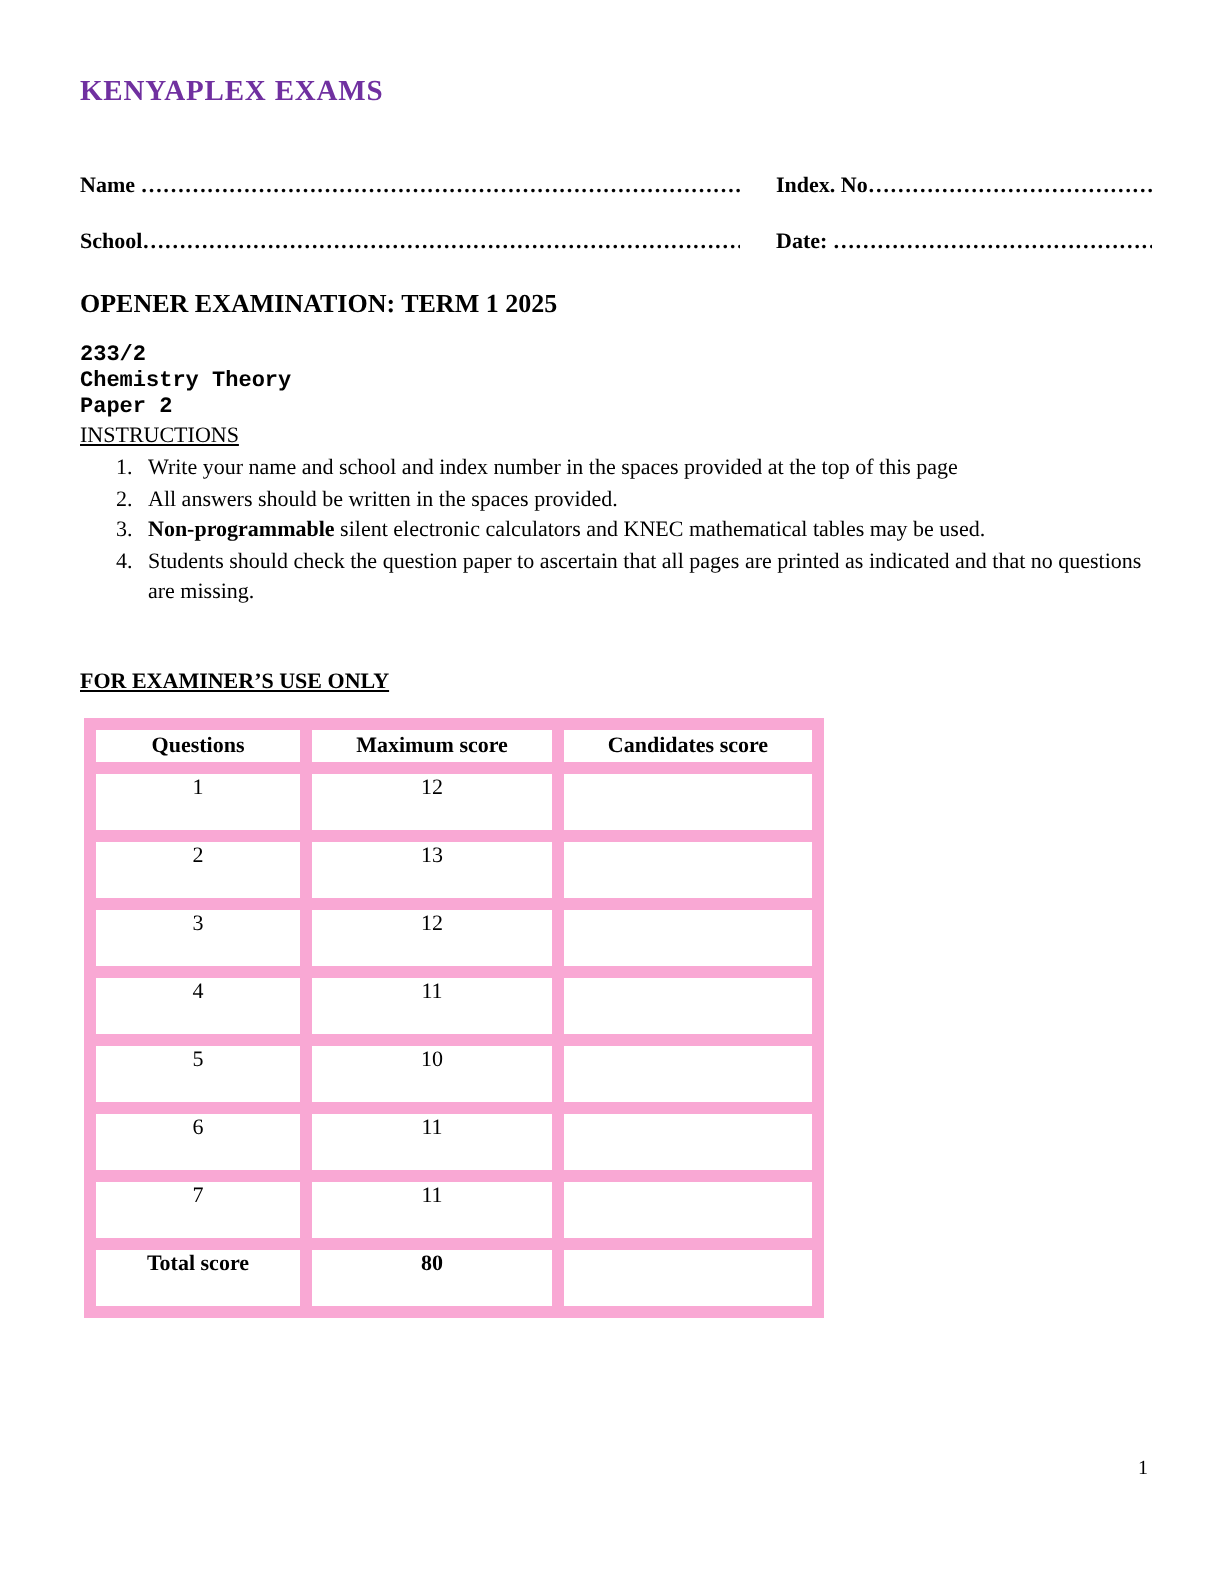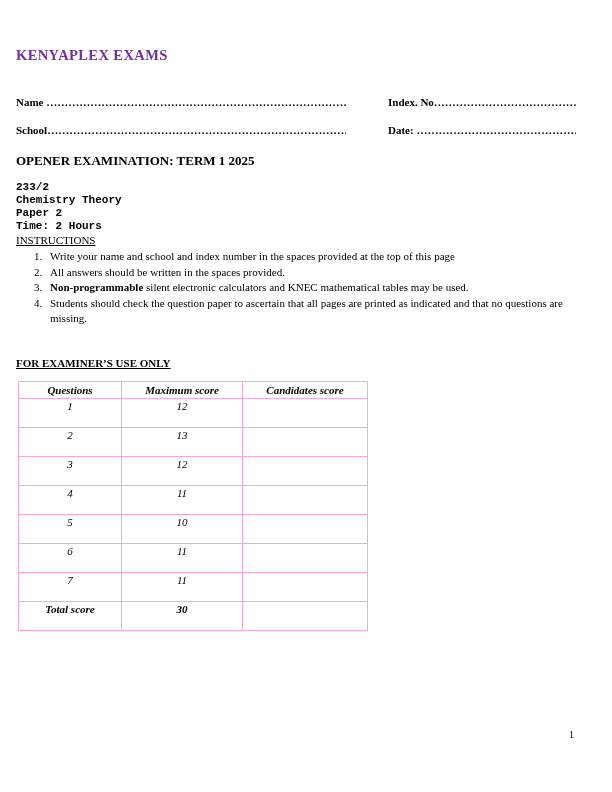--- a/index.html
+++ b/index.html
@@ -6,23 +6,22 @@
   body {
     width: 612px;
     height: 792px;
     background: #ffffff;
     font-family: "Liberation Serif", serif;
     color: #000;
     position: relative;
     overflow: hidden;
   }
   .page {
-    padding: 38px 36px 0 16px;
+    padding: 38px 36px 0 40px;
     box-sizing: border-box;
-    margin-top: 9px;
   }
   .doc-title {
     color: #7030A0;
     font-size: 14.5px;
     font-weight: bold;
     letter-spacing: 0.4px;
   }
   .field-row {
     display: flex;
     font-weight: bold;
@@ -76,25 +75,24 @@
     font-size: 11px;
     text-decoration: underline;
   }
   table.examiner-table {
     border-collapse: collapse;
     margin-top: 12px;
     margin-left: 2px;
   }
   table.examiner-table th,
   table.examiner-table td {
-    border: 1px solid #f9a8d4;
+    border: 6px solid #f9a8d4;
     font-size: 11px;
     text-align: center;
     padding: 1px 2px;
-    font-style: italic;
   }
   table.examiner-table th {
     font-weight: bold;
     height: 14px;
   }
   table.examiner-table td {
     vertical-align: top;
     height: 26px;
   }
   .col-q { width: 98px; }
@@ -132,21 +130,20 @@
     <span class="field-left">School…………………………………………………………………………......</span>
     <span class="field-right">Date: ………………………………………….</span>
   </div>
 
   <div class="exam-title">OPENER EXAMINATION: TERM 1 2025</div>
 
   <div class="paper-block">
     <div>233/2</div>
     <div>Chemistry Theory</div>
     <div>Paper 2</div>
-    <div>Time: 2 Hours</div>
   </div>
 
   <div class="instructions-heading">INSTRUCTIONS</div>
 
   <div class="inst-list">
     <div class="inst-item">
       <span class="inst-num">1.</span>
       <span class="inst-text"><span class="inst-bold"></span><span>Write your name and school and index number in the spaces provided at the top of this page</span></span>
     </div>
     <div class="inst-item">
@@ -204,21 +201,21 @@
         <td>11</td>
         <td></td>
       </tr>
       <tr>
         <td>7</td>
         <td>11</td>
         <td></td>
       </tr>
       <tr class="total-row">
         <td>Total score</td>
-        <td>30</td>
+        <td>80</td>
         <td></td>
       </tr>
     </tbody>
   </table>
 
 
 </div>
 
 <div class="page-number">1</div>
 

